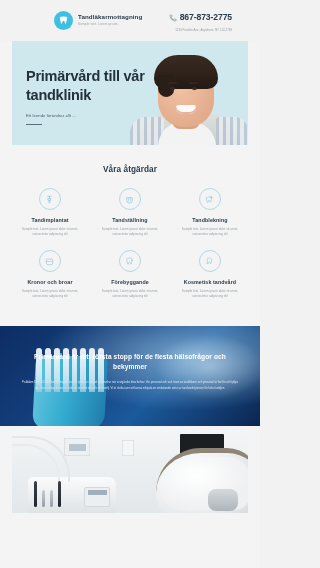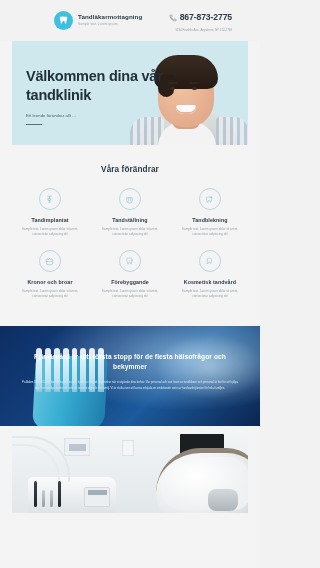--- a/index.html
+++ b/index.html
@@ -286,28 +286,28 @@
       <span class="p-neck"></span>
       <span class="p-face"></span>
       <span class="p-hair"></span>
       <span class="p-brow l"></span>
         <span class="p-brow r"></span>
       <span class="p-eye l"></span>
         <span class="p-eye r"></span>
       <span class="p-smile"></span>
     </div>
     <div class="hero-copy">
-      <div class="hero-title">Välkommen dina vår tandklinik</div>
+      <div class="hero-title">Primärvård till vår tandklinik</div>
       <div class="hero-sub">Ett leende förändrar allt ...</div>
       <div class="hero-rule"></div>
     </div>
   </div>
 
   <div class="services">
-    <div class="section-title">Våra förändrar</div>
+    <div class="section-title">Våra åtgärdar</div>
     <div class="grid">
 
       <div class="card">
         <div class="icon-ring">
           <svg width="11" height="11" viewBox="0 0 24 24">
               <path d="M8 5h8M12 5v5M9 10h6l-1 4h-4z" fill="none" stroke="#8ec8de" stroke-width="1.6" stroke-linecap="round"></path>
               <path d="M11 14h2v5h-2z" fill="none" stroke="#8ec8de" stroke-width="1.6"></path>
             </svg>
         </div>
         <div class="card-title">Tandimplantat</div>

